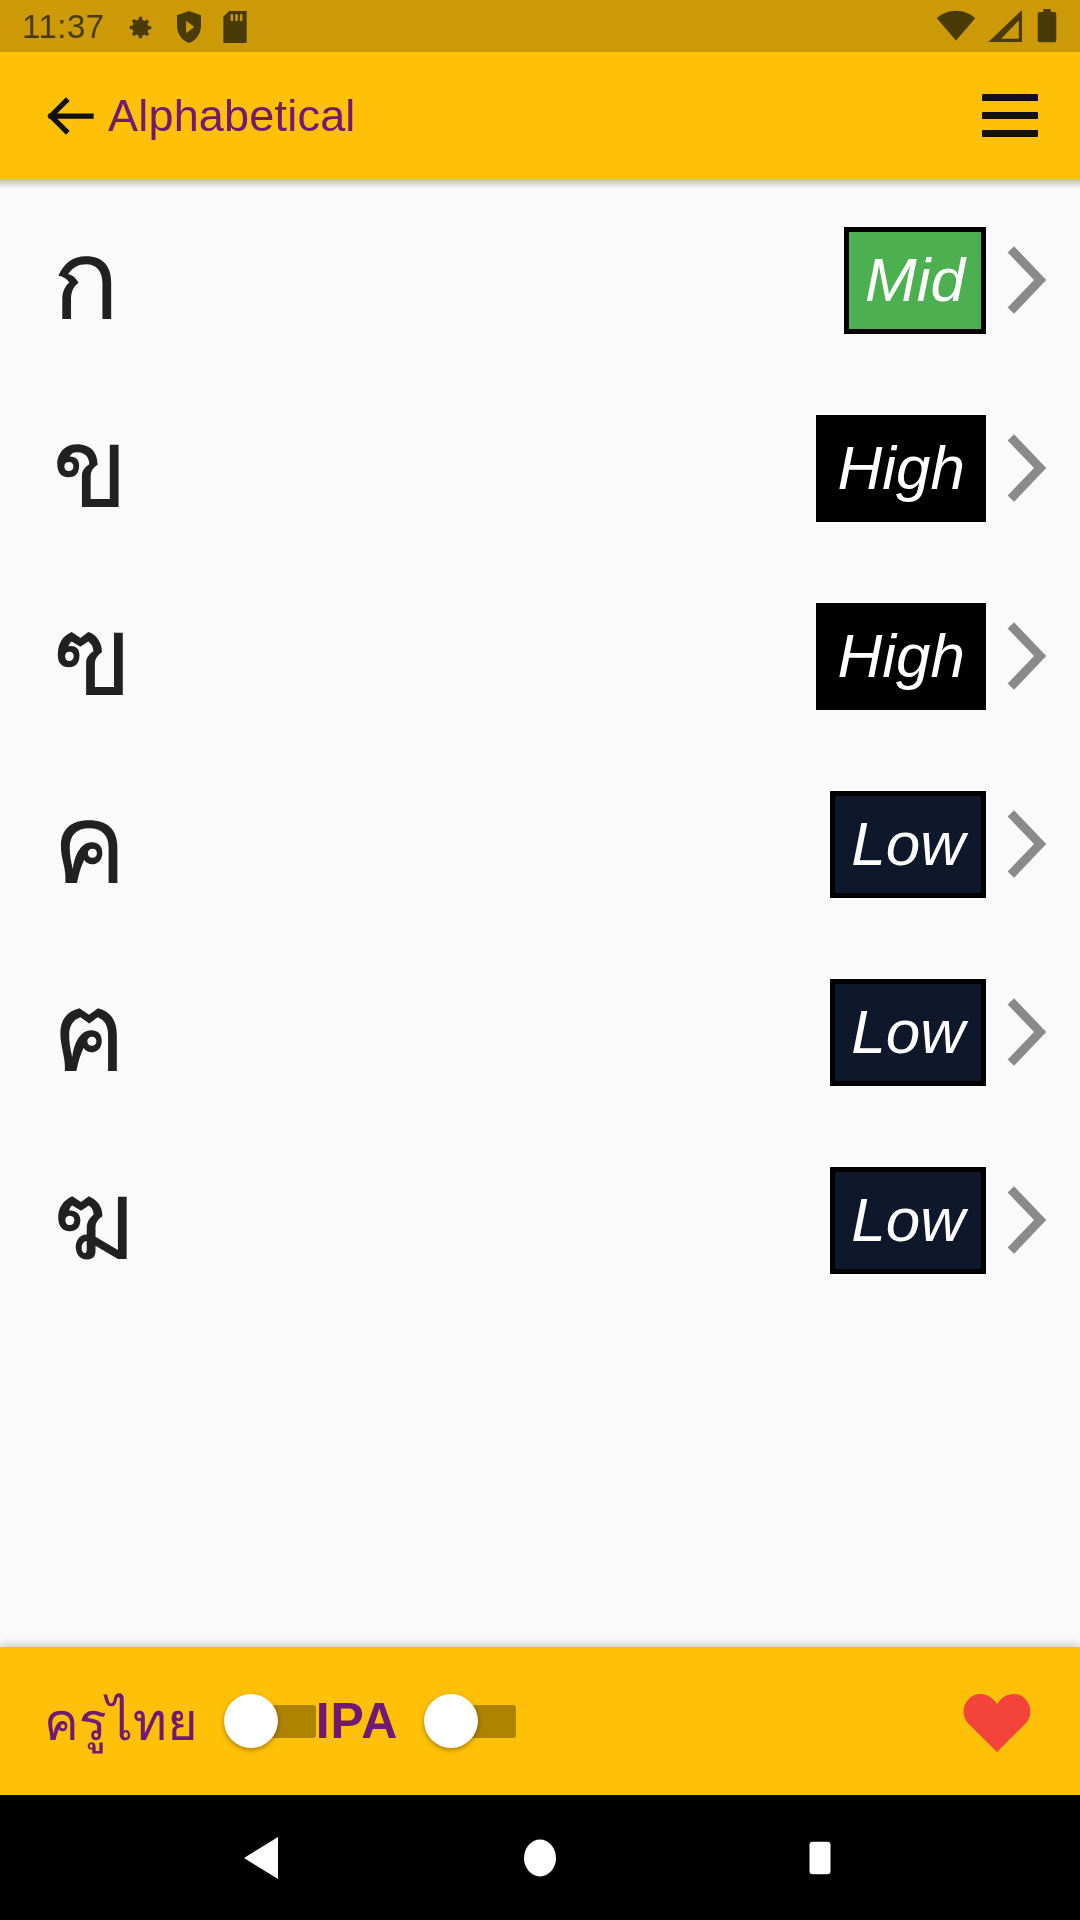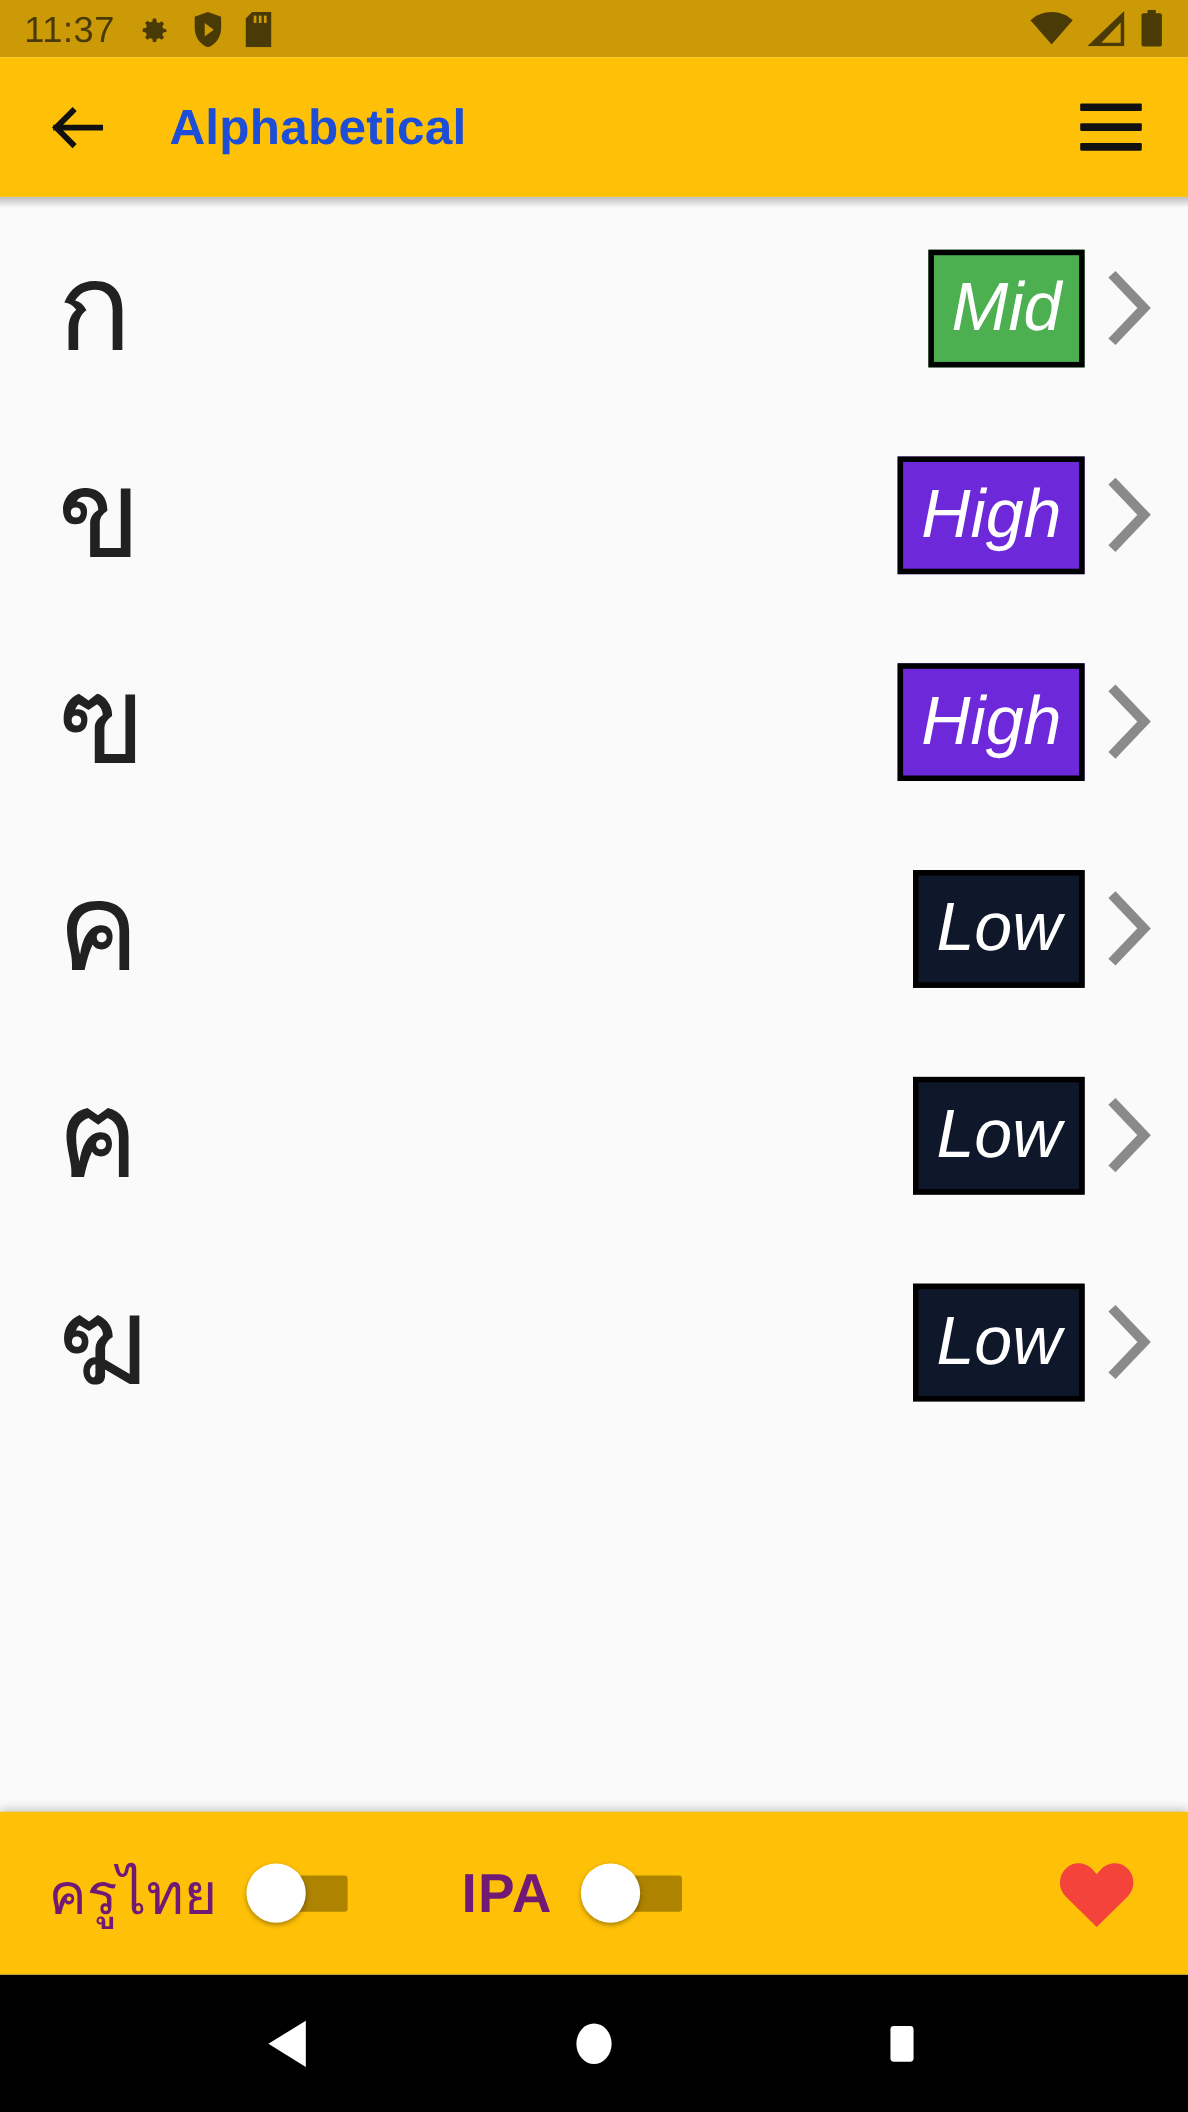--- a/index.html
+++ b/index.html
@@ -40,22 +40,22 @@
     padding: 0 34px;
     position: relative;
     z-index: 5;
   }
   #back-button {
     width: 74px; height: 74px;
     display: flex; align-items: center; justify-content: center;
     cursor: pointer;
   }
   #app-title {
-    font-size: 45px; font-weight: bold; color: #1d4ed8;
-    margin-left: 46px; letter-spacing: 0.2px;
+    font-size: 45px; font-weight: normal; color: #701a75;
+    letter-spacing: 0.2px;
     white-space: nowrap;
   }
   #menu-button {
     margin-left: auto;
     width: 72px; height: 72px;
     display: flex; flex-direction: column; justify-content: center;
     align-items: center; gap: 11px;
     cursor: pointer;
   }
   #menu-button span {
@@ -95,21 +95,21 @@
     height: 107px;
     border: 5px solid #000000;
     color: #ffffff;
     font-size: 62px;
     line-height: 62px;
     padding: 0 16px;
     min-width: 0;
     font-style: italic;
   }
   .badge.mid  { background: #4caf50; }
-  .badge.high { background: #6d28d9; }
+  .badge.high { background: #000000; }
   .badge.low  { background: #0f172a; }
   .chev {
     flex: 0 0 62px;
     width: 62px; height: 80px;
     margin-left: 10px;
     display: flex; align-items: center; justify-content: center;
   }
 
   
   #bottom-bar {
@@ -139,21 +139,21 @@
     position: absolute; right: 0; top: 13px;
     width: 66px; height: 33px;
     background: #ae8300; border-radius: 3px;
   }
   .switch .thumb {
     position: absolute; left: 0; top: 2px;
     width: 54px; height: 54px;
     background: #ffffff; border-radius: 50%;
     box-shadow: 0 2px 5px rgba(0,0,0,0.35);
   }
-  #ipa-group { margin-left: 104px; display: flex; align-items: flex-start; }
+  #ipa-group { display: flex; align-items: flex-start; }
   #krothai-group { display: flex; align-items: center; }
   #fav-button { margin-left: auto; width: 86px; height: 86px;
     display: flex; align-items: center; justify-content: center; cursor: pointer; }
 
   
   #nav-bar {
     flex: 0 0 125px; height: 125px;
     background: #000000;
     display: flex; align-items: center;
     justify-content: space-around;

